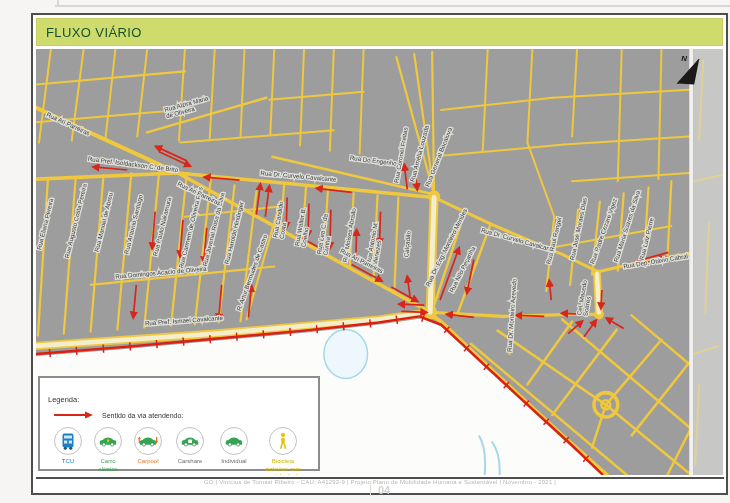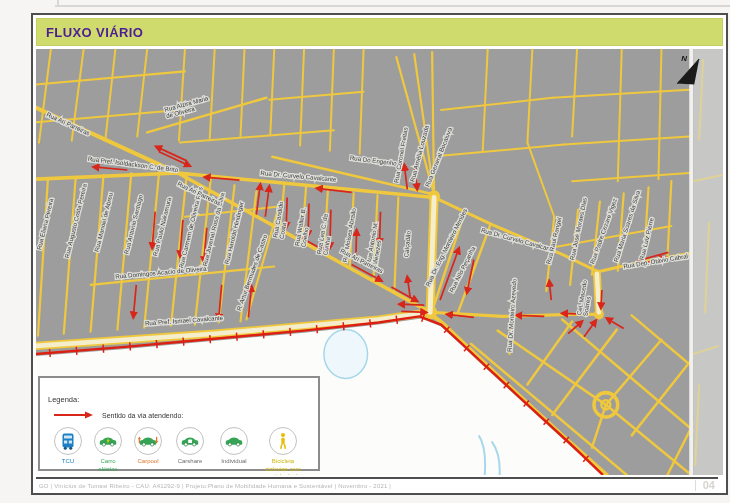--- a/index.html
+++ b/index.html
@@ -1,40 +1,40 @@
 <!DOCTYPE html>
 <html><head>
 <meta charset="utf-8">
 <style>
   html,body{margin:0;padding:0;}
   .stage{position:relative;width:730px;height:503px;background:#f7f5f3;font-family:"Liberation Sans",sans-serif;overflow:hidden;}
   .scan-h{position:absolute;left:55px;top:5px;right:0;height:2px;background:#d9d7d4;}
   .scan-v{position:absolute;left:57px;top:0;width:2px;height:7px;background:#d9d7d4;}
   .frame{position:absolute;left:31px;top:13px;width:693px;height:478px;border:2px solid #4e4e4e;background:#ffffff;box-sizing:content-box;}
   .titlebar{position:absolute;left:3px;top:3px;right:3px;height:28px;background:#d0db6d;border:1px solid #c3cd60;display:flex;align-items:center;padding-left:9px;box-sizing:border-box;}
-  .title{font-size:13px;font-weight:bold;color:#4c1d95;letter-spacing:.4px;}
+  .title{font-size:13px;font-weight:normal;color:#14532d;letter-spacing:.4px;}
   .map-wrap{position:absolute;left:3px;right:3px;top:34px;bottom:18px;background:#9d9d9d;overflow:hidden;}
   .map-wrap svg.city{width:100%;height:100%;display:block;}
   .street-label{font-size:6.2px;fill:#3a3a3a;stroke:#dfdfda;stroke-width:2.6px;paint-order:stroke;font-family:"Liberation Sans",sans-serif;}
   .north-n{font-size:8px;font-weight:bold;font-style:italic;fill:#161616;stroke:none;}
   
   .legend{position:absolute;left:2px;bottom:4px;width:282px;height:95px;background:#fff;border:2px solid #8c8c8c;box-sizing:border-box;padding:17px 8px 3px 8px;}
   .legend-title{font-size:7.5px;color:#333;}
   .legend-arrow-row{display:flex;align-items:center;margin-top:6px;margin-left:4px;}
   .legend-arrow-row svg{flex:0 0 auto;}
   .legend-arrow-row span{font-size:7px;color:#333;margin-left:8px;}
   .legend-items{display:flex;margin-top:7px;align-items:flex-start;}
   .legend-item{display:flex;flex-direction:column;align-items:center;width:40px;}
   .legend-item.wide{width:44px;}
   .legend-item.bike-item{flex:1;}
   .legend-circle{width:26px;height:26px;border-radius:50%;border:1px solid #c2c2c2;background:#fff;display:flex;align-items:center;justify-content:center;}
   .legend-label{font-size:6px;margin-top:3px;text-align:center;line-height:1.25;}
   .c-blue{color:#1d80c4;} .c-green{color:#35a455;} .c-orange{color:#e2762d;} .c-gray{color:#6d6d6d;} .c-yellow{color:#cdb60b;}
   
-  .footer{position:absolute;left:3px;right:8px;bottom:1px;height:15px;border-top:2px solid #4e4e4e;background:#fff;display:flex;align-items:center;justify-content:space-between;padding:0 3px;box-sizing:border-box;}
+  .footer{position:absolute;left:3px;right:2px;bottom:1px;height:15px;border-top:2px solid #4e4e4e;background:#fff;display:flex;align-items:center;justify-content:space-between;padding:0 3px;box-sizing:border-box;flex-direction:column;}
   .footer-text{font-size:6px;color:#b7b5b2;letter-spacing:.2px;white-space:nowrap;}
   .page-num{font-size:11px;color:#d6d4d1;font-weight:bold;border-left:1px solid #dedcd9;padding-left:7px;line-height:11px;}
 </style>
 </head>
 <body>
 
 <div class="stage">
   <div class="scan-h"></div>
   <div class="scan-v"></div>
 

